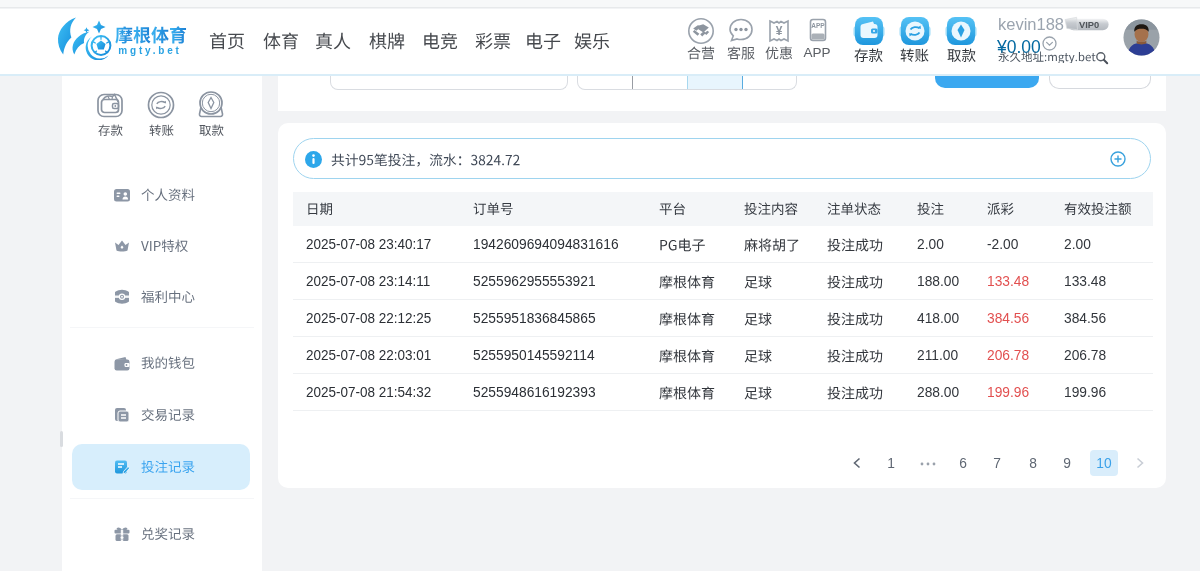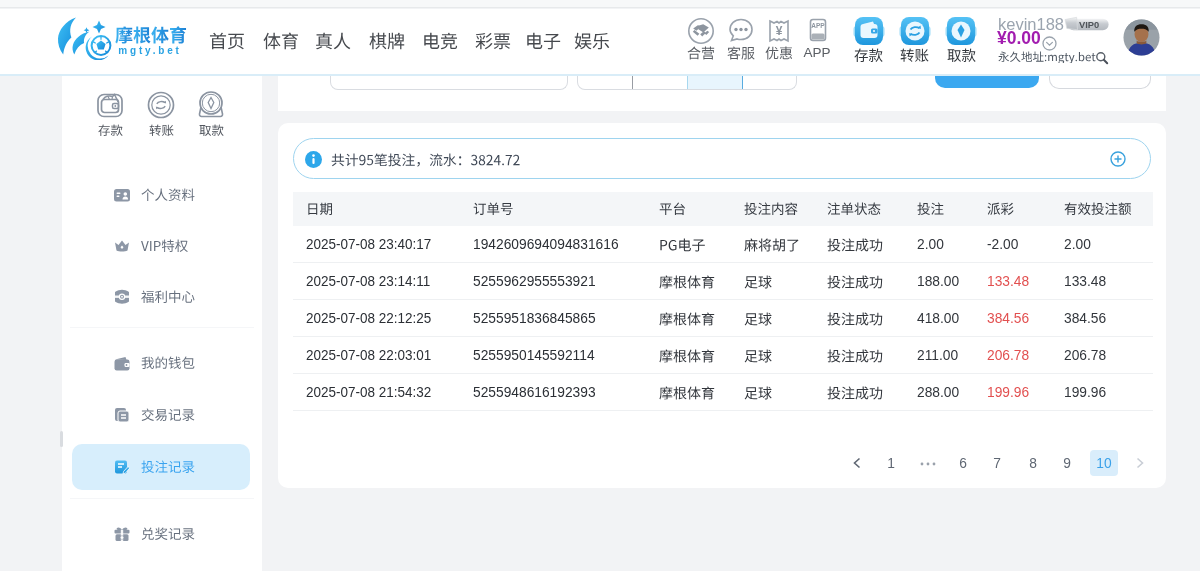--- a/index.html
+++ b/index.html
@@ -320,21 +320,21 @@
       <linearGradient id="vipg" x1="0" y1="0" x2="0" y2="1">
         <stop offset="0" stop-color="#f4f5f6"></stop>
         <stop offset="0.45" stop-color="#c7cbd0"></stop>
         <stop offset="1" stop-color="#b4b9bf"></stop>
       </linearGradient>
     </defs>
 <rect x="6" y="3" width="46" height="13" rx="6.5" fill="url(#vipg)"></rect>
 <path d="M3 4 L16 1.5 L17 15.5 L5 14 Z" fill="url(#vipg)" stroke="#d9dcdf" stroke-width="0.8"></path>
 <text x="30" y="13" font-family="Liberation Sans" font-size="10.5" font-weight="bold" fill="#4e5358" text-anchor="middle">VIP0</text>
   </svg>
-<div style="position:absolute;left:997.0px;top:30px;font-family:'Liberation Sans',sans-serif;font-size:17.5px;font-weight:700;color:#a21caf;line-height:17.5px;white-space:nowrap;">¥0.00</div>
+<div style="position:absolute;left:997.0px;top:39px;font-family:'Liberation Sans',sans-serif;font-size:17.5px;font-weight:400;color:#0369a1;line-height:17.5px;white-space:nowrap;">¥0.00</div>
 <svg width="15" height="15" viewBox="0 0 15 15" style="position:absolute;left:1041.5px;top:36px">
 <circle cx="7.5" cy="7.5" r="6.5" fill="none" stroke="#9aa3ad" stroke-width="1.3"></circle>
 <path d="M4.6 6.4 L7.5 9.2 L10.4 6.4" fill="none" stroke="#9aa3ad" stroke-width="1.3" stroke-linecap="round"></path>
   </svg>
 <div style="position:absolute;left:998.0px;top:51.2px;line-height:0;">
     <svg class="ct " width="97.7" height="11.5" viewBox="0 -880 8493 1000" fill="#4c5560">
       <use href="#g30" x="0"></use>
       <use href="#g31" x="1000"></use>
       <use href="#g32" x="2000"></use>
       <use href="#g33" x="3000"></use>

